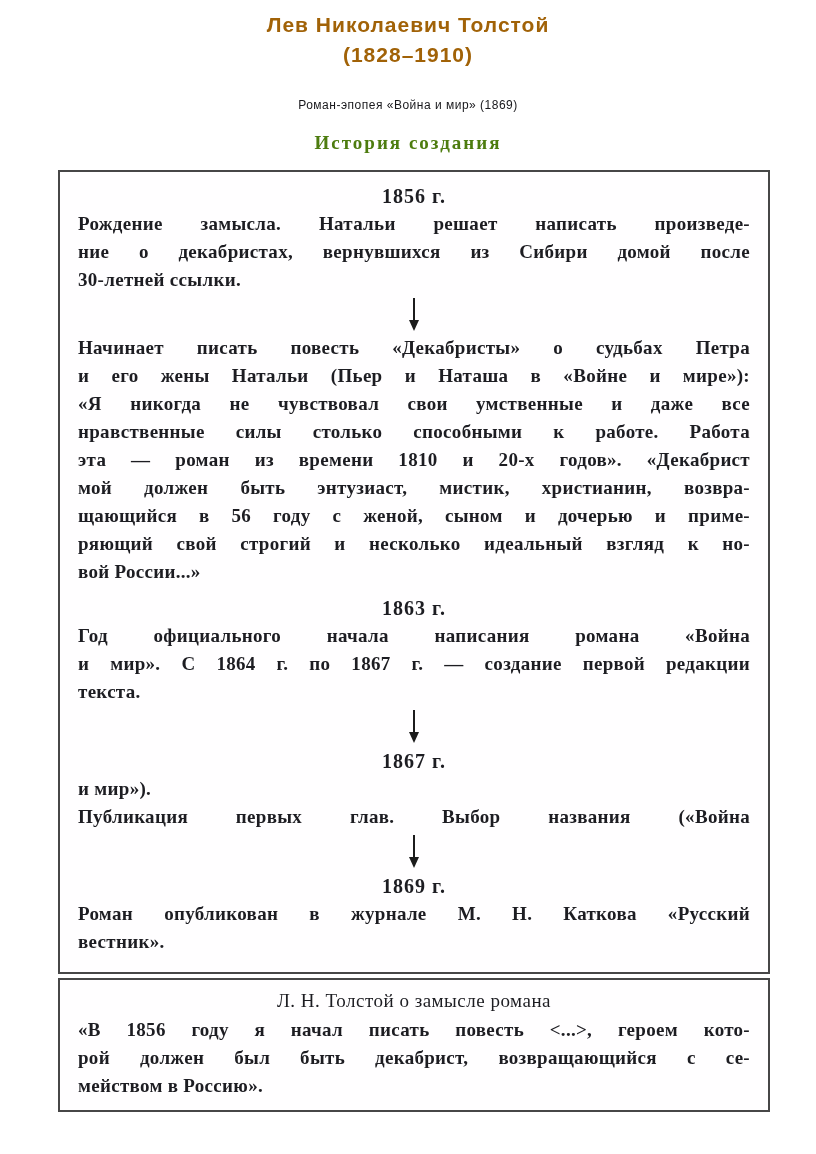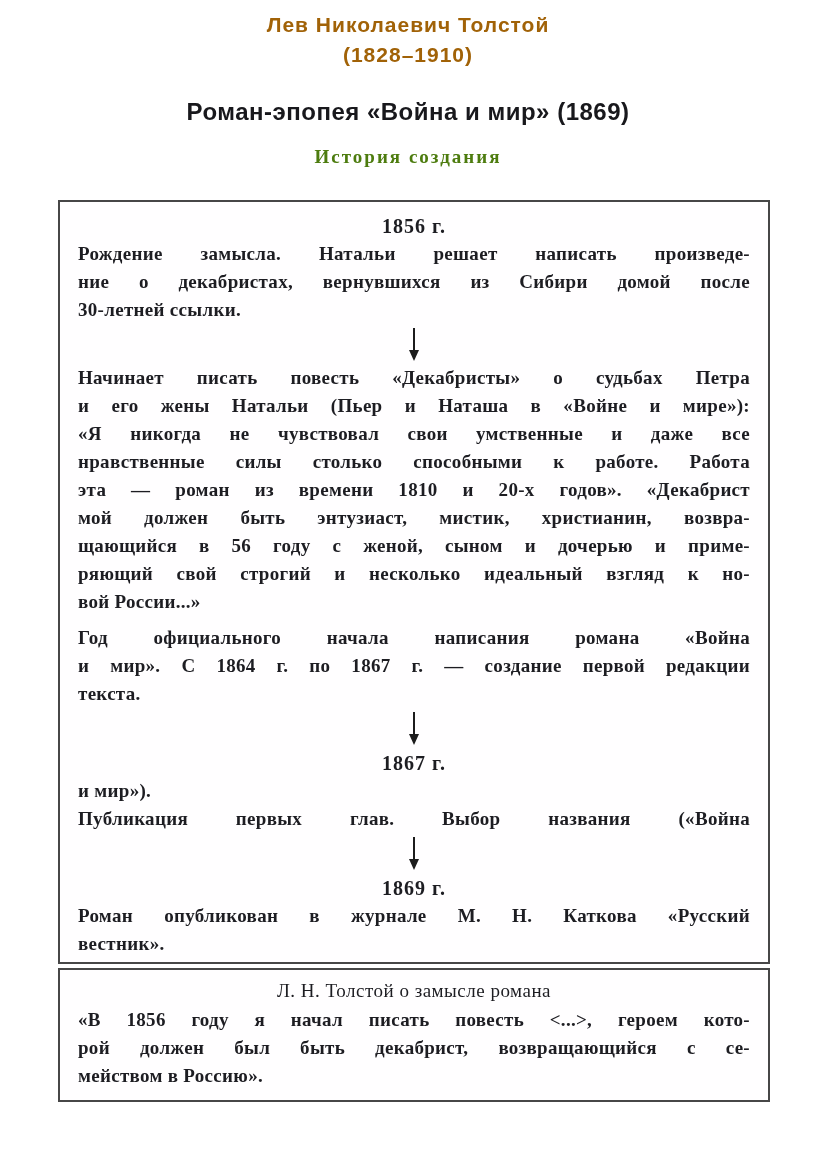--- a/index.html
+++ b/index.html
@@ -11,34 +11,34 @@
     overflow: hidden;
   }
   .header { text-align: center; padding-top: 10px; }
   .title-line {
     font-family: "Liberation Sans", sans-serif;
     font-weight: bold; font-size: 21px; line-height: 30px;
     letter-spacing: 1px; color: #a16207;
   }
   .subtitle {
     font-family: "Liberation Sans", sans-serif;
-    font-weight: bold; font-size: 24px; margin-top: 28px;
+    font-weight: normal; font-size: 12px; margin-top: 28px;
     letter-spacing: 0.5px; color: #18181c;
   }
   .section-title {
     font-family: "Liberation Serif", serif;
     font-weight: bold; font-size: 19px; margin-top: 20px;
     letter-spacing: 2px; color: #4d7c0f;
   }
   .box {
     width: 712px; margin-left: 58px; box-sizing: border-box;
     border: 2px solid #474747;
     background: #fffeff;
   }
-  .main-box { margin-top: 32px; padding: 8px 18px 4px 18px; }
+  .main-box { margin-top: 16px; padding: 8px 18px 16px 18px; }
   .quote-box { margin-top: 4px; padding: 6px 18px 10px 18px; }
   .year {
     text-align: center; font-size: 20px; font-weight: bold;
     line-height: 28px; margin-top: 2px; letter-spacing: 1px;
   }
   .para { font-size: 19px; font-weight: bold; letter-spacing: 0.3px; }
   .jline { line-height: 28px; text-align: justify; text-align-last: justify; white-space: normal; }
   .jline.last { text-align-last: left; }
   .arrow {
     display: flex; flex-direction: column; align-items: center;
@@ -90,20 +90,21 @@
         <div class="jline">нравственные силы столько способными к работе. Работа</div>
         <div class="jline">эта — роман из времени 1810 и 20-х годов». «Декабрист</div>
         <div class="jline">мой должен быть энтузиаст, мистик, христианин, возвра-</div>
         <div class="jline">щающийся в 56 году с женой, сыном и дочерью и приме-</div>
         <div class="jline">ряющий свой строгий и несколько идеальный взгляд к но-</div>
         <div class="jline last">вой России...»</div>
       </div>
   </div>
 
   <div class="event" style="margin-top:8px;">
+    <div class="year">1863 г.</div>
     <div class="para">
         <div class="jline">Год официального начала написания романа «Война</div>
         <div class="jline">и мир». С 1864 г. по 1867 г. — создание первой редакции</div>
         <div class="jline last">текста.</div>
       </div>
   </div>
 
   <div class="arrow">
     <span class="shaft"></span>
     <span class="head"></span>

